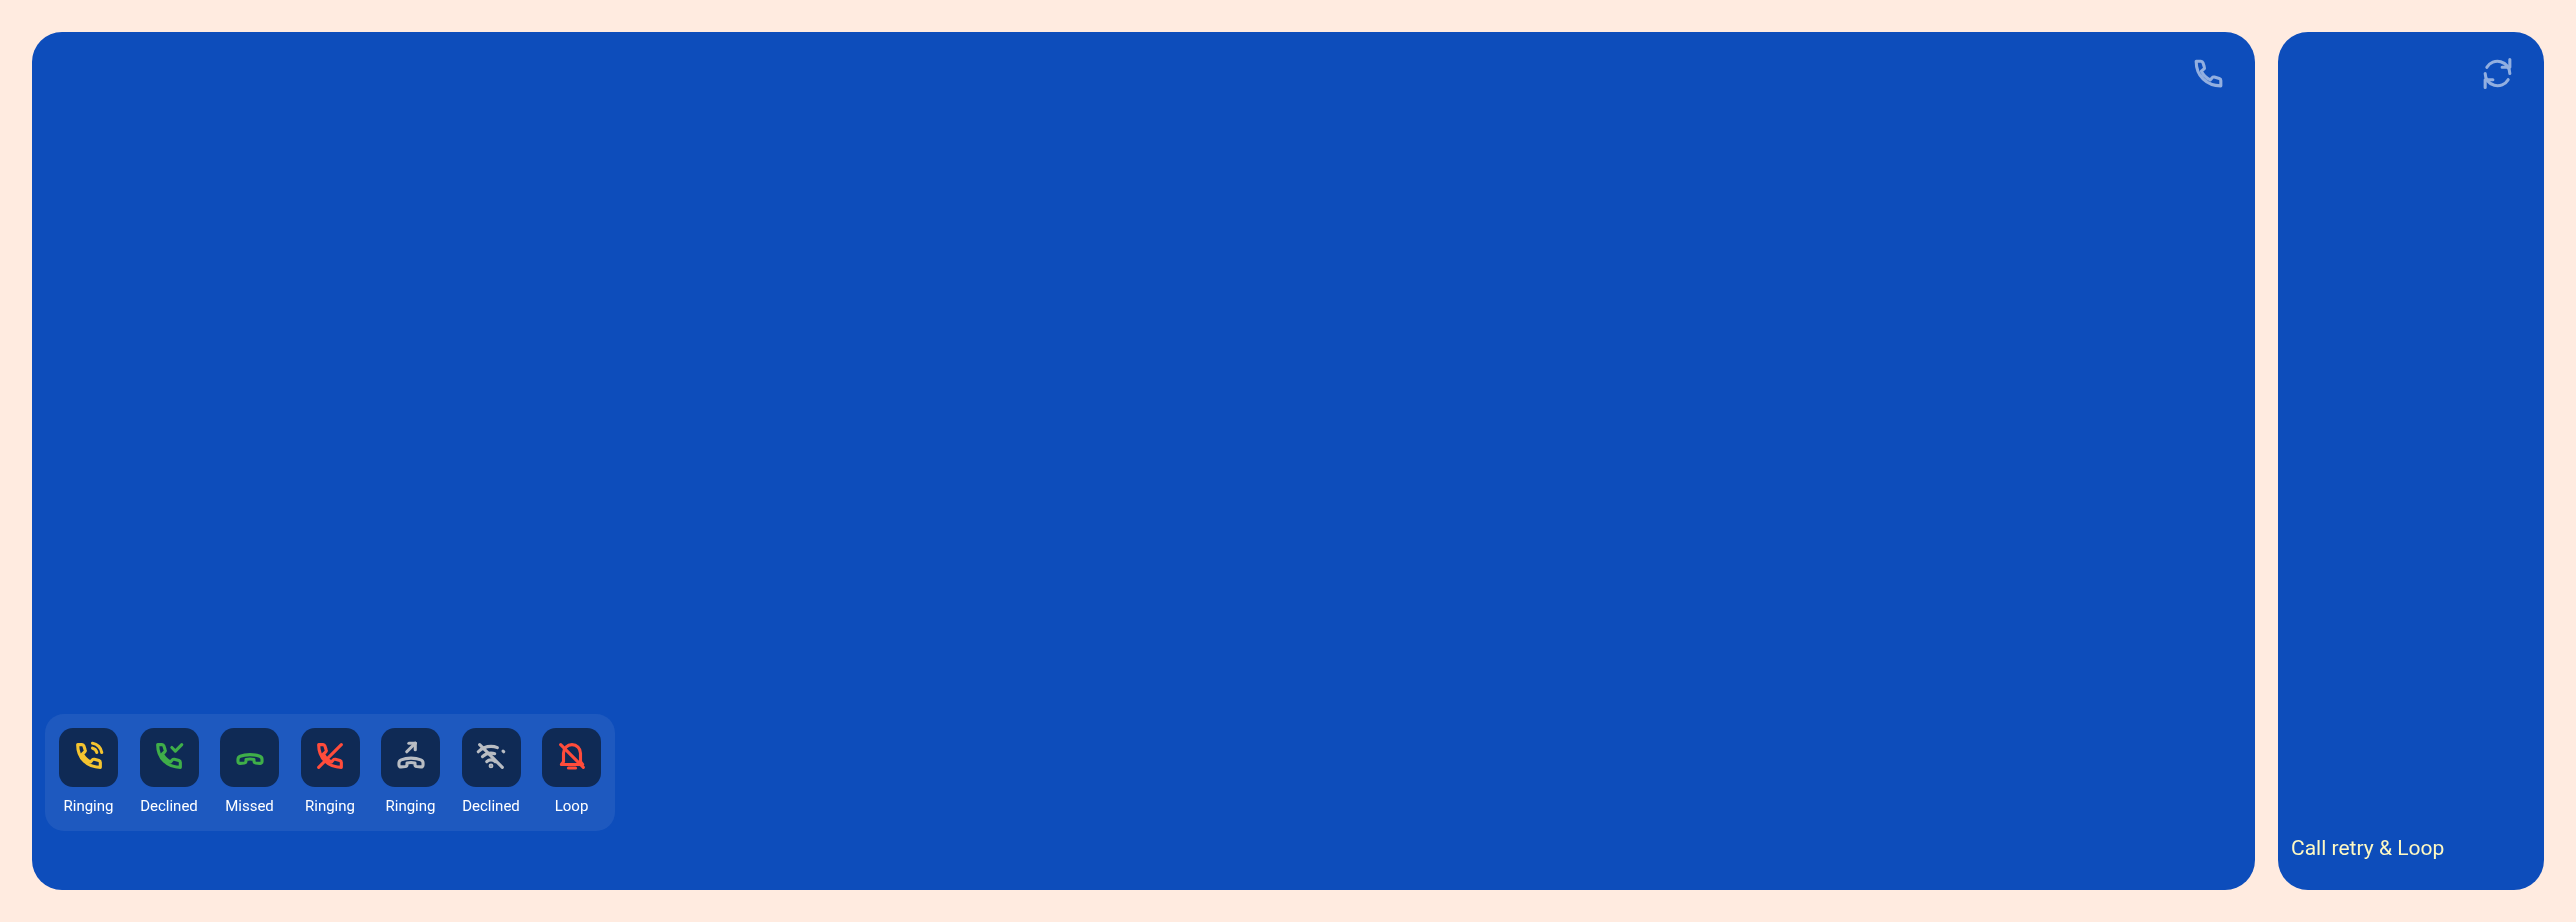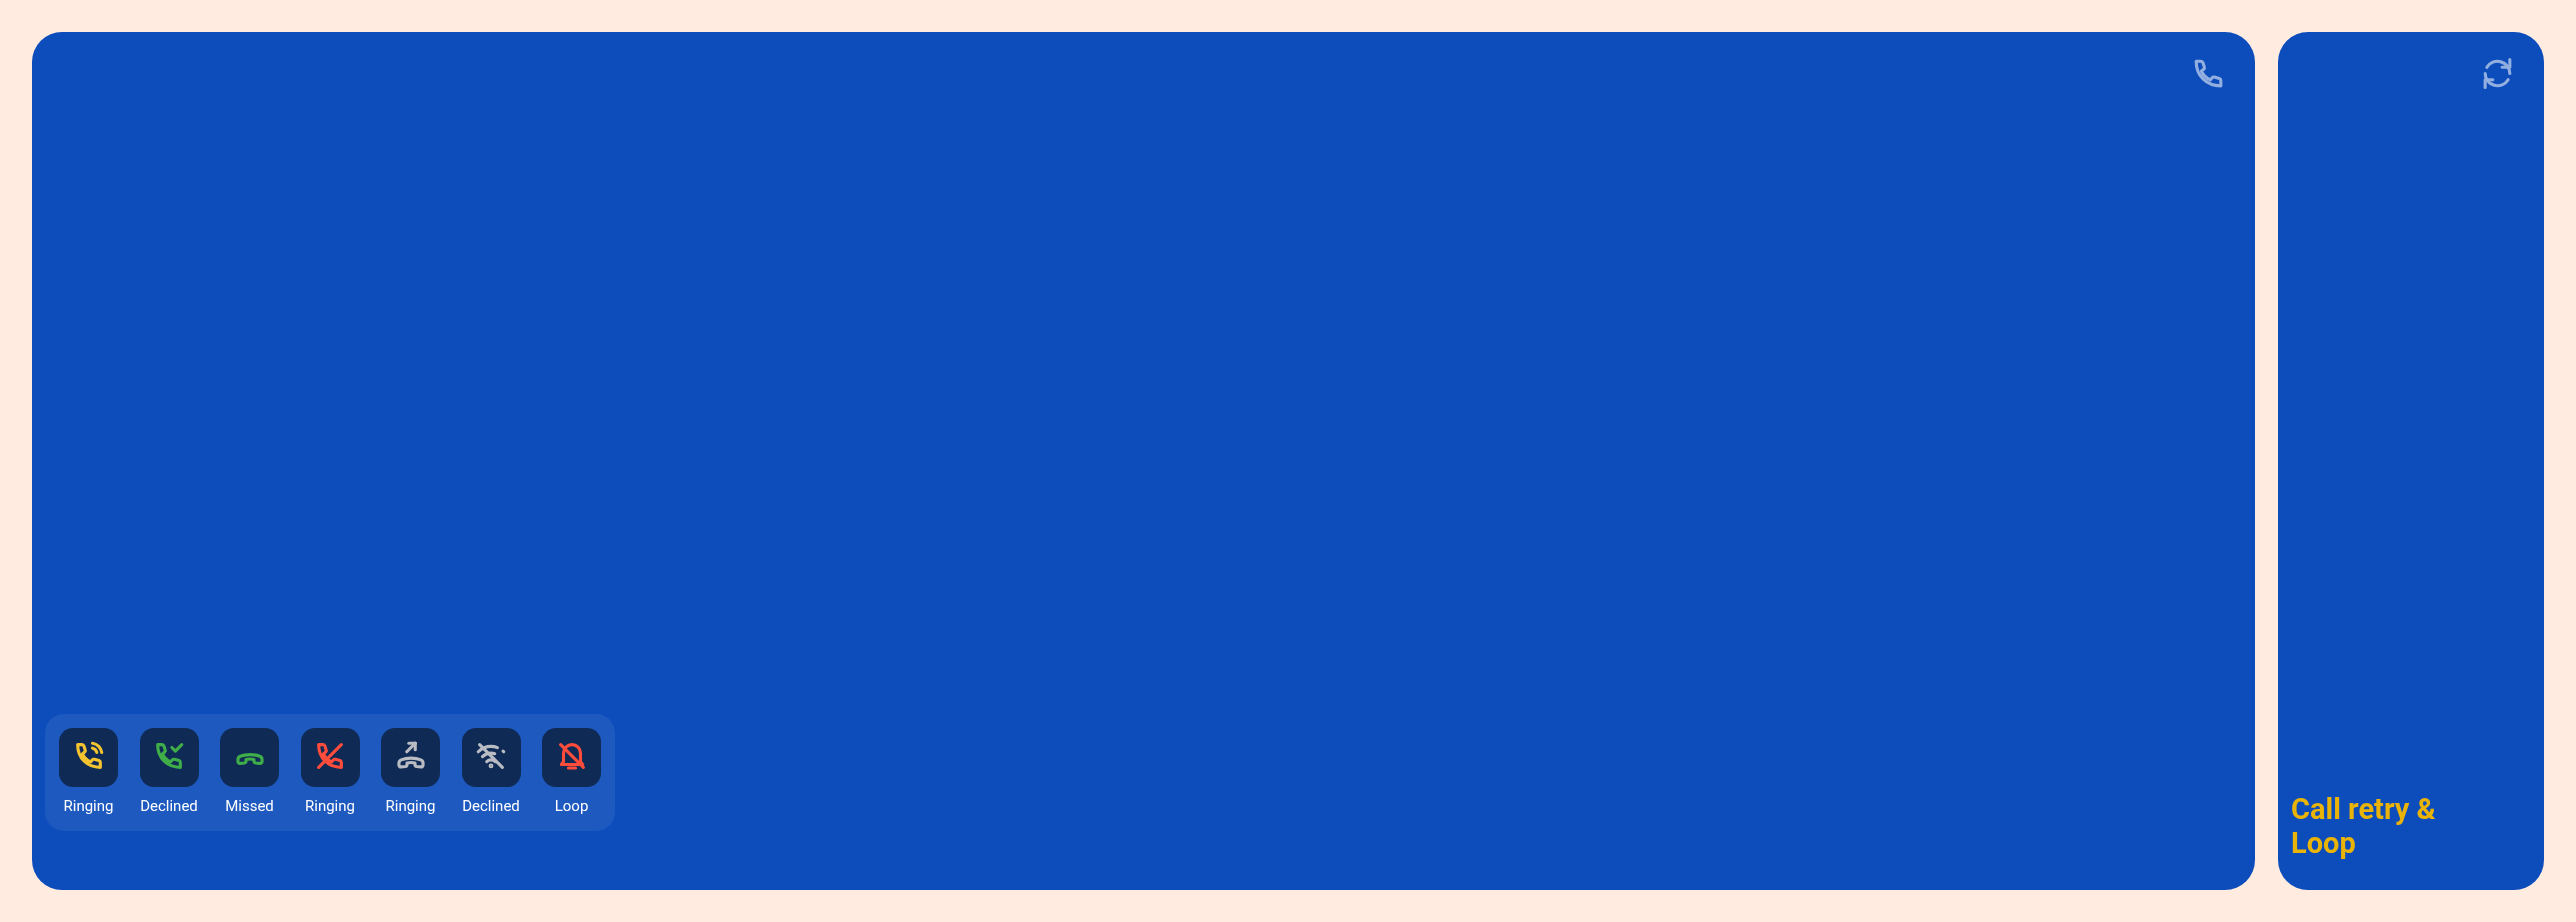--- a/index.html
+++ b/index.html
@@ -58,24 +58,24 @@
     justify-content: center;
   }
   .tile svg { width: 34px; height: 34px; }
   .status-label {
     font-size: 15px;
     color: #fff;
     font-weight: 400;
   }
 
   .card-title {
-    font-size: 29px;
-    font-weight: 700;
+    font-size: 21px;
+    font-weight: 400;
     line-height: 1.15;
-    color: #eab308;
+    color: #fef9c3;
   }
   .card.right .card-title { max-width: 177px; }
 </style>
 </head>
 <body>
 
 <div class="card left">
 
   <span class="corner-icon">
     <svg viewBox="0 0 24 24" fill="none" stroke="#ffffff" stroke-width="2" stroke-linecap="round" stroke-linejoin="round">

